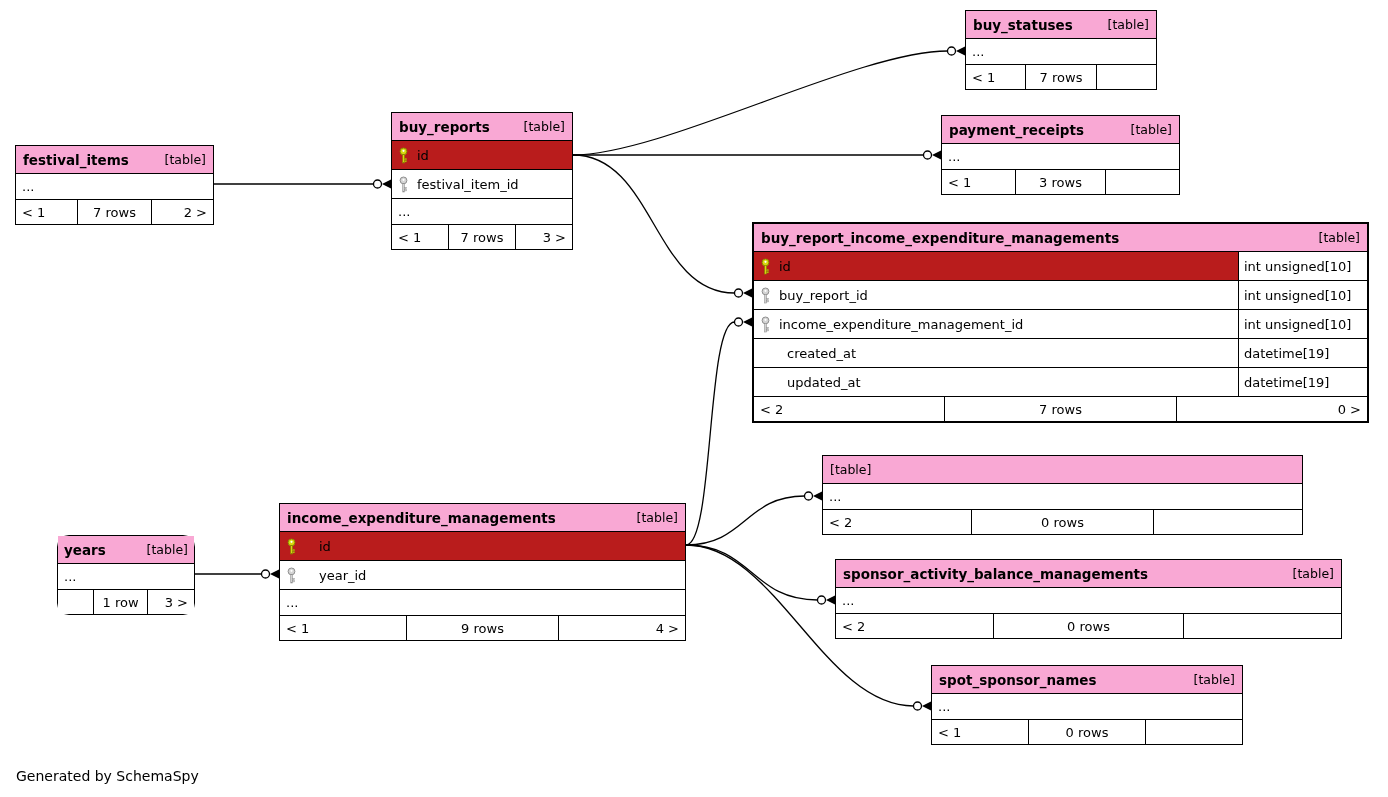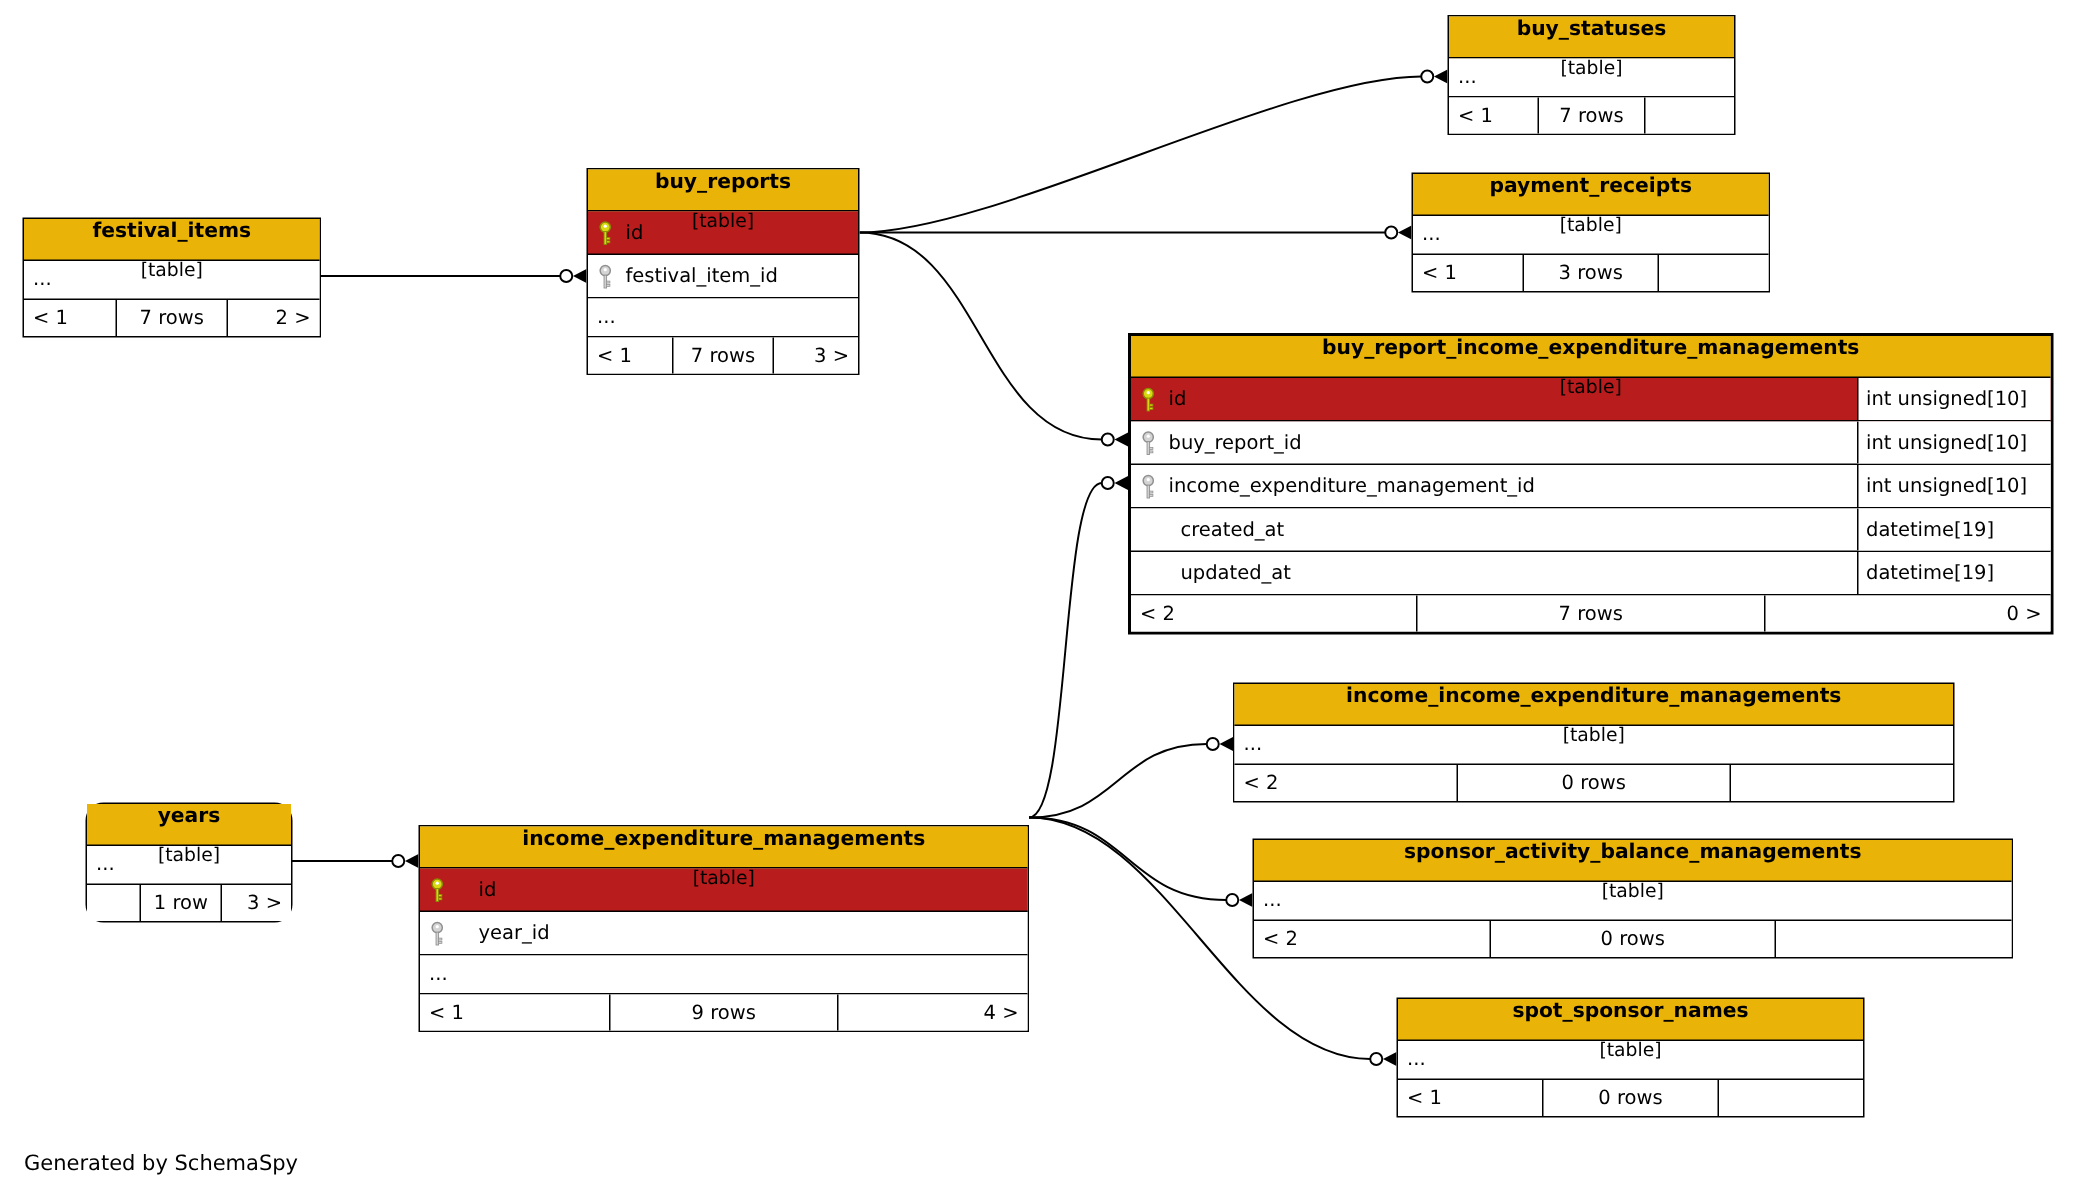--- a/index.html
+++ b/index.html
@@ -17,24 +17,24 @@
   #wires { position:absolute; left:0; top:0; width:1388px; height:797px; z-index:1; }
   .tbl {
     position:absolute;
     background:#fff;
     border:1.4px solid #000;
     z-index:2;
   }
   .tbl.em { border-width:2.6px; }
   .thead {
     height:28px;
-    background:#eab308;
+    background:#f9a8d4;
     border-bottom:1.2px solid #000;
     display:flex; justify-content:space-between; align-items:center;
-    padding:0 7px; gap:10px;flex-direction:column;
+    padding:0 7px; gap:10px;
   }
   .tname { font-weight:bold; font-size:13.5px; white-space:nowrap; }
   .ttag  { font-size:12.5px; white-space:nowrap; }
   .trow {
     height:29px;
     border-bottom:1.2px solid #000;
     display:flex; align-items:center;
     padding:0 0 0 6px; gap:7px;
     background:#fff;
   }
@@ -238,21 +238,20 @@
     </div>
     <div class="tfoot">
       <span class="fc l">&lt; 2</span>
       <span class="fc c">7 rows</span>
       <span class="fc r">0 &gt;</span>
     </div>
   </div>
 
   <div class="tbl" style="left:822px; top:455px; width:481px;">
     <div class="thead">
-      <span class="tname">income_income_expenditure_managements</span>
       <span class="ttag">[table]</span>
     </div>
     <div class="trow ell">
       <span class="cname">...</span>
     </div>
     <div class="tfoot">
       <span class="fc l">&lt; 2</span>
       <span class="fc c">0 rows</span>
       <span class="fc r"></span>
     </div>
@@ -281,21 +280,21 @@
     <div class="trow ell">
       <span class="cname">...</span>
     </div>
     <div class="tfoot">
       <span class="fc l">&lt; 1</span>
       <span class="fc c">0 rows</span>
       <span class="fc r"></span>
     </div>
   </div>
 
-  <div class="tbl" style="left:279px; top:503px; width:407px;margin-top:47px;">
+  <div class="tbl" style="left:279px; top:503px; width:407px;">
     <div class="thead">
       <span class="tname">income_expenditure_managements</span>
       <span class="ttag">[table]</span>
     </div>
     <div class="trow pk">
       <span class="keyicon">
         <svg width="11" height="17" viewBox="0 0 11 17">
             <circle cx="5.5" cy="4.4" r="3.4" fill="#d9d911" stroke="#8a8a00"></circle>
             <circle cx="5.5" cy="3.8" r="1.1" fill="#fff"></circle>
             <rect x="4.7" y="7.4" width="1.7" height="8.6" fill="#d9d911" stroke="#8a8a00" stroke-width="0.6"></rect>

